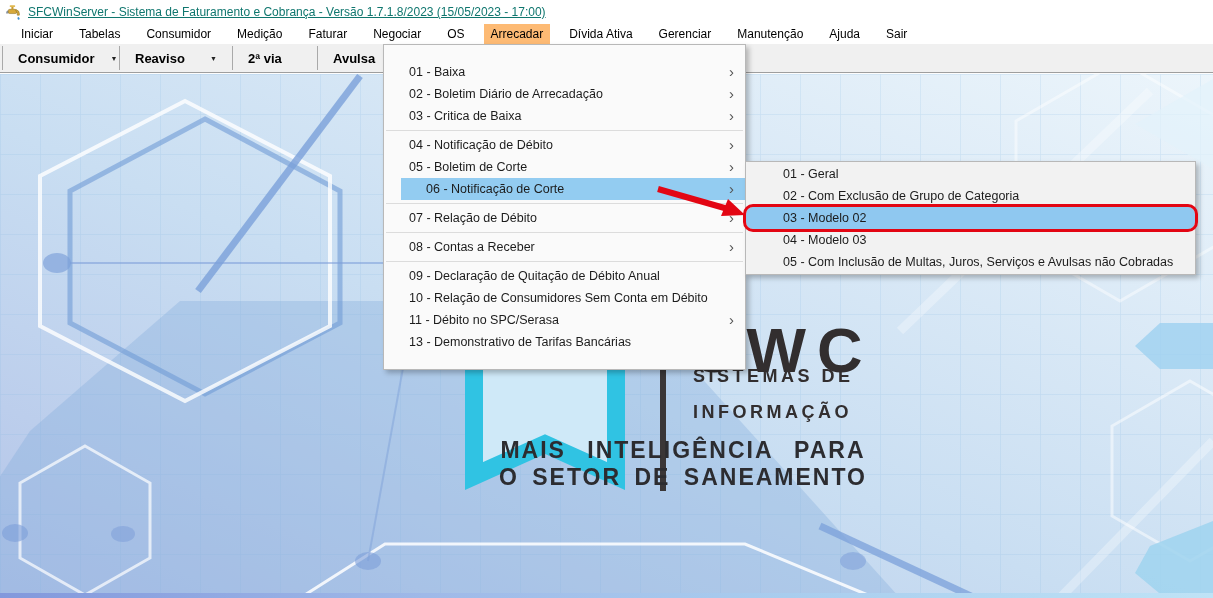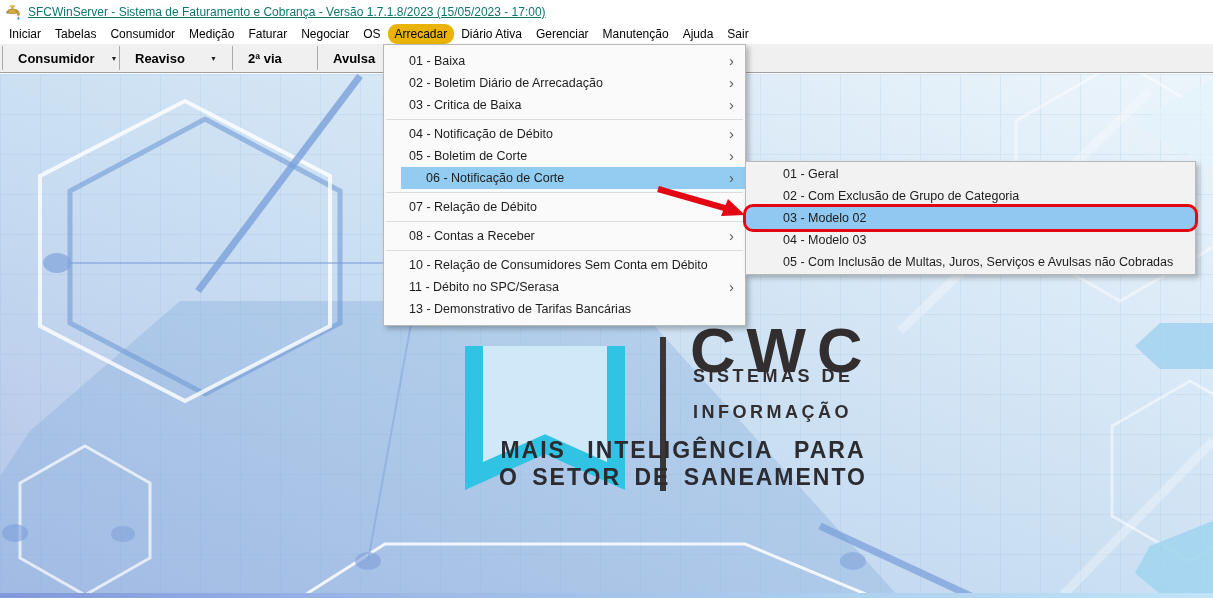--- a/index.html
+++ b/index.html
@@ -6,22 +6,22 @@
   html,body { width:1213px; height:598px; overflow:hidden; }
   body { font-family:"Liberation Sans", sans-serif; font-size:12px; color:#111; background:#fff; position:relative; cursor:default; }
 
   
   .titlebar { position:absolute; left:0; top:0; width:1213px; height:24px; background:#ffffff; display:flex; align-items:center; padding-left:5px; }
   .titlebar .app-icon { width:17px; height:17px; margin-right:6px; flex:0 0 auto; }
   .titlebar .title-text { font-size:12px; color:#0f766e; white-space:nowrap;text-decoration:underline; }
 
   
   .menubar { position:absolute; left:0; top:24px; width:1213px; height:20px; background:#ffffff; display:flex; align-items:stretch; padding-left:2px; }
-  .menubar .mi { padding:0 7px; display:flex; align-items:center; font-size:12px; color:#000; white-space:nowrap; }
-  .menubar .mi.active { background:#eab308;border-radius:9px; }
+  .menubar .mi { padding:0 7px; display:flex; align-items:center; font-size:12px; color:#000; white-space:nowrap;margin-left:12px; }
+  .menubar .mi.active { background:#fdba74; }
 
   
   .toolbar { position:absolute; left:0; top:44px; width:1213px; height:29px; background:#f0f0f0; border-bottom:1px solid #9e9e9e; box-shadow:0 1px 0 #fdfdfd; display:flex; align-items:center; }
   .tb-sep { width:1px; height:24px; background:#a9a9a9; margin:0 2px; flex:0 0 auto; }
   .tb-btn { height:26px; display:flex; align-items:center; justify-content:space-between; padding:0 13px; font-weight:bold; font-size:13px; color:#000; white-space:nowrap; }
   .tb-btn .dd-arrow { font-size:7px; color:#222; margin-left:16px; }
   .tb-btn.w1{ width:112px; } .tb-btn.w2{ width:108px; } .tb-btn.w3{ width:80px; } .tb-btn.w4{ width:78px; }
 
   
   .desktop { position:absolute; left:0; top:74px; width:1213px; height:524px; overflow:hidden; z-index:0; }
@@ -31,21 +31,21 @@
   .logo-mark { position:absolute; left:458px; top:198px; }
   .logo-divider { position:absolute; left:660px; top:263px; width:6px; height:154px; background:#3a3637; }
   .brand-name { position:absolute; left:690px; top:240px; font-size:63px; font-weight:bold; letter-spacing:11px; color:#322e2f; }
   .brand-sub1 { position:absolute; left:693px; top:292px; font-size:18px; font-weight:bold; letter-spacing:3.5px; color:#322e2f; }
   .brand-sub2 { position:absolute; left:693px; top:328px; font-size:18px; font-weight:bold; letter-spacing:3.5px; color:#322e2f; }
   .tagline1 { position:absolute; left:0; top:363px; width:1366px; text-align:center; font-size:23px; font-weight:bold; letter-spacing:2px; word-spacing:13px; color:#2c2c30; }
   .tagline2 { position:absolute; left:0; top:390px; width:1366px; text-align:center; font-size:23px; font-weight:bold; letter-spacing:2px; word-spacing:5px; color:#2c2c30; }
   .bottom-strip { position:absolute; left:0; top:519px; width:1213px; height:5px; background:linear-gradient(90deg,#8298dc 0%,#9fb9e8 35%,#a9cdee 65%,#bfe3f6 100%); }
 
   
-  .menu-popup { position:absolute; background:#fafafa; border:1px solid #b8b8b8; box-shadow:3px 3px 5px rgba(0,0,0,0.25); padding:5px 0; z-index:20; }
+  .menu-popup { position:absolute; background:#fafafa; border:1px solid #b8b8b8; box-shadow:3px 3px 5px rgba(0,0,0,0.25); padding:16px 0; z-index:20; }
   #arrecadar-menu { left:383px; top:44px; width:363px; }
   .menu-item { height:22px; line-height:22px; padding-left:25px; padding-right:28px; position:relative; font-size:12.5px; color:#1c1c1c; white-space:nowrap; }
   .menu-item .sub-chevron { position:absolute; right:11px; top:0; font-size:15px; color:#555; line-height:21px; }
   .menu-item.active { background:#93ccf1;margin-left:17px; }
   .menu-sep { height:7px; position:relative; }
   .menu-sep::after { content:""; position:absolute; left:2px; right:2px; top:3px; border-top:1px solid #dcdcdc; }
 
   
   #corte-submenu { left:745px; top:161px; width:451px; background:#f2f2f2; z-index:30; padding:1px 0; }
   #corte-submenu .menu-item { padding-left:37px; }
@@ -129,21 +129,21 @@
 
 <div class="menubar">
   <span class="mi">Iniciar</span>
   <span class="mi">Tabelas</span>
   <span class="mi">Consumidor</span>
   <span class="mi">Medição</span>
   <span class="mi">Faturar</span>
   <span class="mi">Negociar</span>
   <span class="mi">OS</span>
   <span class="mi active">Arrecadar</span>
-  <span class="mi">Diário Ativa</span>
+  <span class="mi">Dívida Ativa</span>
   <span class="mi">Gerenciar</span>
   <span class="mi">Manutenção</span>
   <span class="mi">Ajuda</span>
   <span class="mi">Sair</span>
 </div>
 
 <div class="toolbar">
   <span class="tb-sep"></span>
   <button class="tb-btn w1" style="background:none;border:none;">
     <span>Consumidor</span>
@@ -195,20 +195,23 @@
     <span>07 - Relação de Débito</span>
     <span class="sub-chevron">›</span>
   </div>
   <div class="menu-sep"></div>
   <div class="menu-item">
     <span>08 - Contas a Receber</span>
     <span class="sub-chevron">›</span>
   </div>
   <div class="menu-sep"></div>
   <div class="menu-item">
+    <span>09 - Declaração de Quitação de Débito Anual</span>
+  </div>
+  <div class="menu-item">
     <span>10 - Relação de Consumidores Sem Conta em Débito</span>
   </div>
   <div class="menu-item">
     <span>11 - Débito no SPC/Serasa</span>
     <span class="sub-chevron">›</span>
   </div>
   <div class="menu-item">
     <span>13 - Demonstrativo de Tarifas Bancárias</span>
   </div>
 </div>

